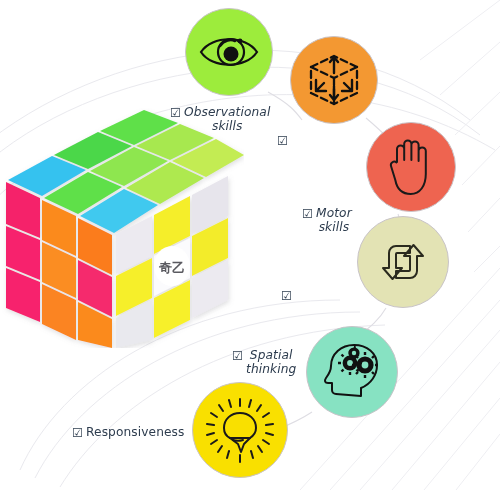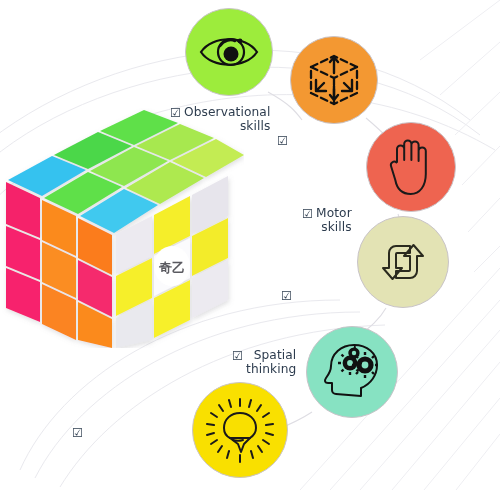--- a/index.html
+++ b/index.html
@@ -28,21 +28,21 @@
   .label{
     position:absolute;z-index:5;
     color:#2d3c4e;
     font-size:12.2px;
     line-height:14px;
     letter-spacing:.1px;
     white-space:nowrap;
     display:flex;align-items:flex-start;gap:3px;
   }
   .label .txt{display:block;}
-  .label.ctr .txt{text-align:right;}
+  .label.ctr .txt{text-align:center;font-style:italic;}
   .cbx{flex:0 0 auto;margin-top:1px;}
 
   
   #cube-wrap{position:absolute;left:-6px;top:108px;width:250px;height:240px;z-index:4;}
 </style>
 </head>
 <body>
 
 <div id="stage">
 
@@ -271,15 +271,18 @@
         <path d="M16 50 L12 56"></path>
         <path d="M52 50 L56 56"></path>
         <path d="M23 55 L21 62"></path>
         <path d="M45 55 L47 62"></path>
         <path d="M34 59 L34 66"></path>
       </g>
     </svg>
   </div>
   <div class="label" style="left:72px;top:425px;">
     <span class="cbx">☑</span>
+    <span class="txt">
+      <span>Responsiveness</span>
+    </span>
   </div>
 
 </div>
 
 </body></html>

